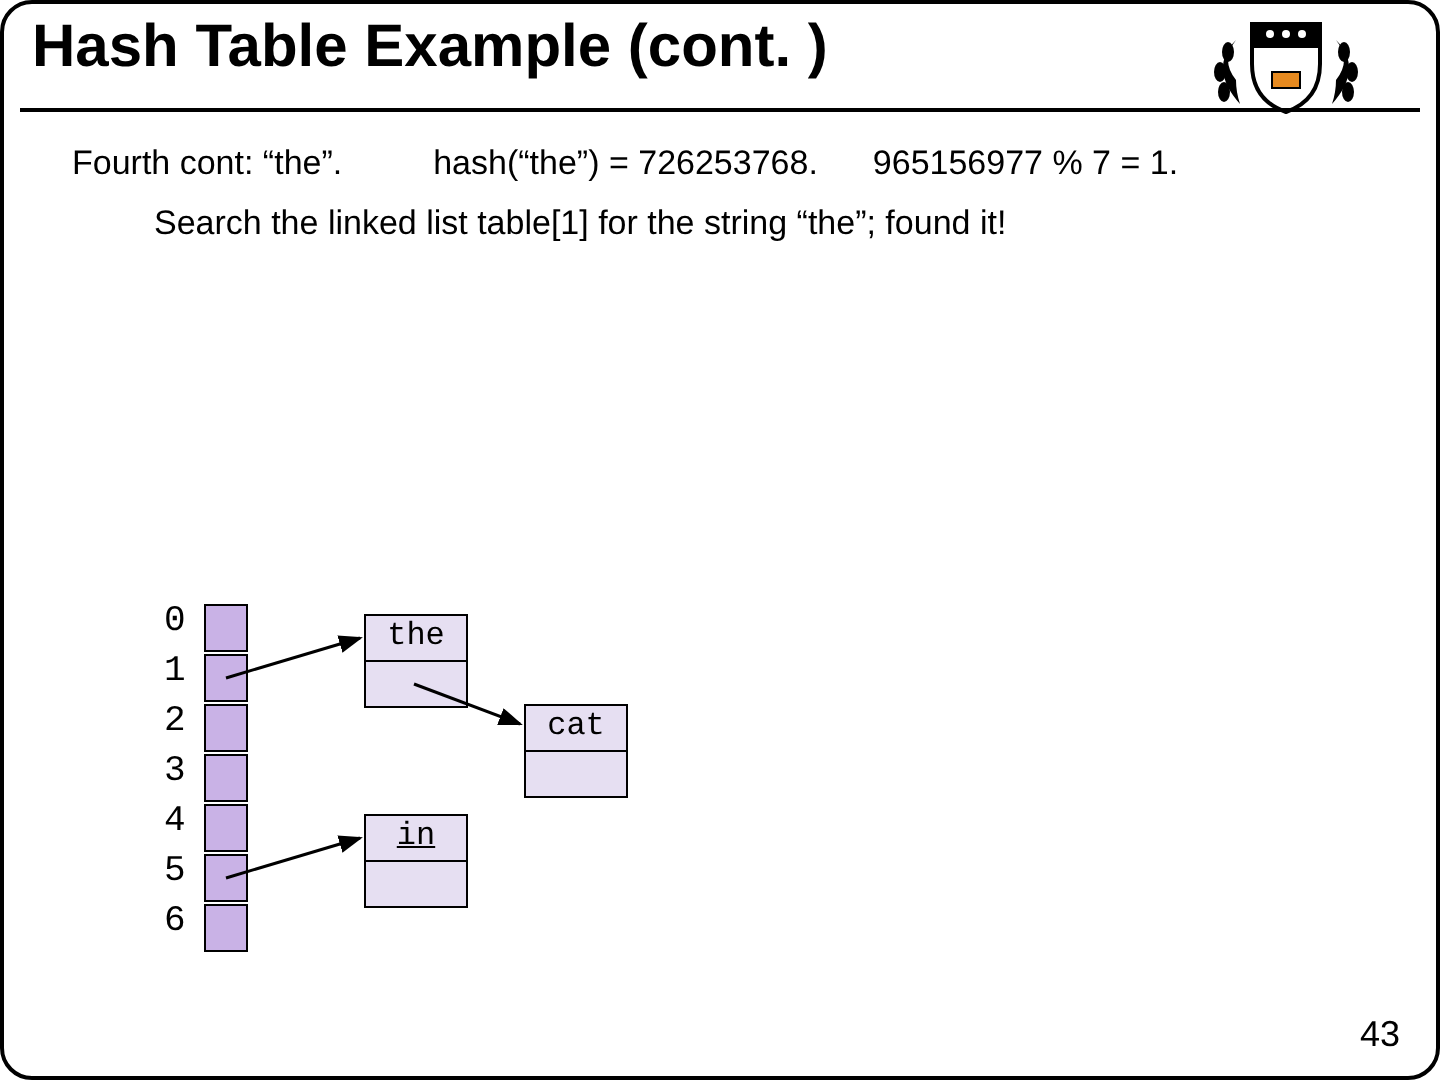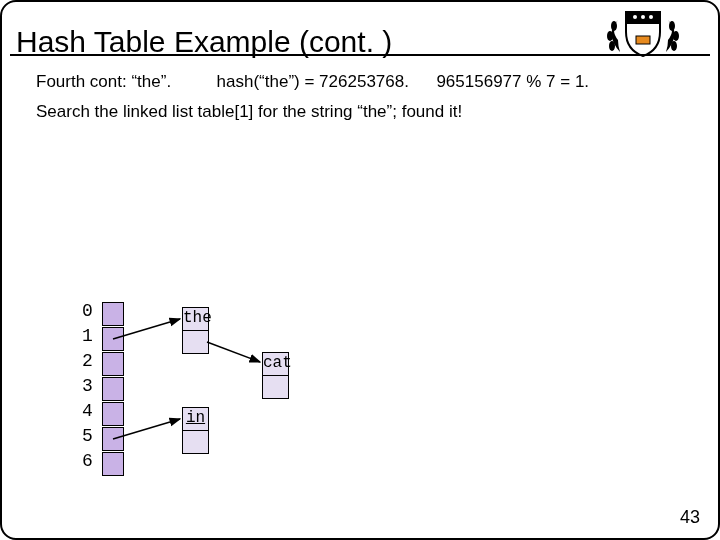--- a/index.html
+++ b/index.html
@@ -24,40 +24,40 @@
     position: absolute;
     left: 8px;
     right: 8px;
     top: 52px;
     height: 0;
     border-top: 2px solid #000;
   }
   .title {
     position: absolute;
     left: 14px;
-    top: 23px;
+    top: 5px;
     font-size: 30px;
-    font-weight: normal;
+    font-weight: bold;
     color: #000;
   }
   .crest {
     position: absolute;
     right: 20px;
     top: 4px;
     width: 110px;
     height: 56px;
   }
   .line1, .line2 {
     position: absolute;
     left: 34px;
     font-size: 17px;
     color: #000;
   }
   .line1 { top: 70px; right: 20px; }
-  .line2 { top: 100px; }
+  .line2 { top: 100px; margin-left: 41px; }
   .gap { display: inline-block; width: 36px; }
   .pagenum {
     position: absolute;
     right: 18px;
     bottom: 10px;
     font-size: 18px;
     color: #000000;
   }
 
   
@@ -79,21 +79,21 @@
     position: absolute;
     width: 22px;
     height: 24px;
     border: 1.5px solid #000;
     background: #c9b2e6;
     box-sizing: border-box;
   }
 
   .node {
     position: absolute;
-    width: 27px;
+    width: 52px;
     border: 1.5px solid #000;
     box-sizing: border-box;
   }
   .node .label {
     height: 22px;
     border-bottom: 1.5px solid #000;
     background: #e6dff2;
     font-family: "Courier New", monospace;
     font-size: 16px;
     text-align: center;

